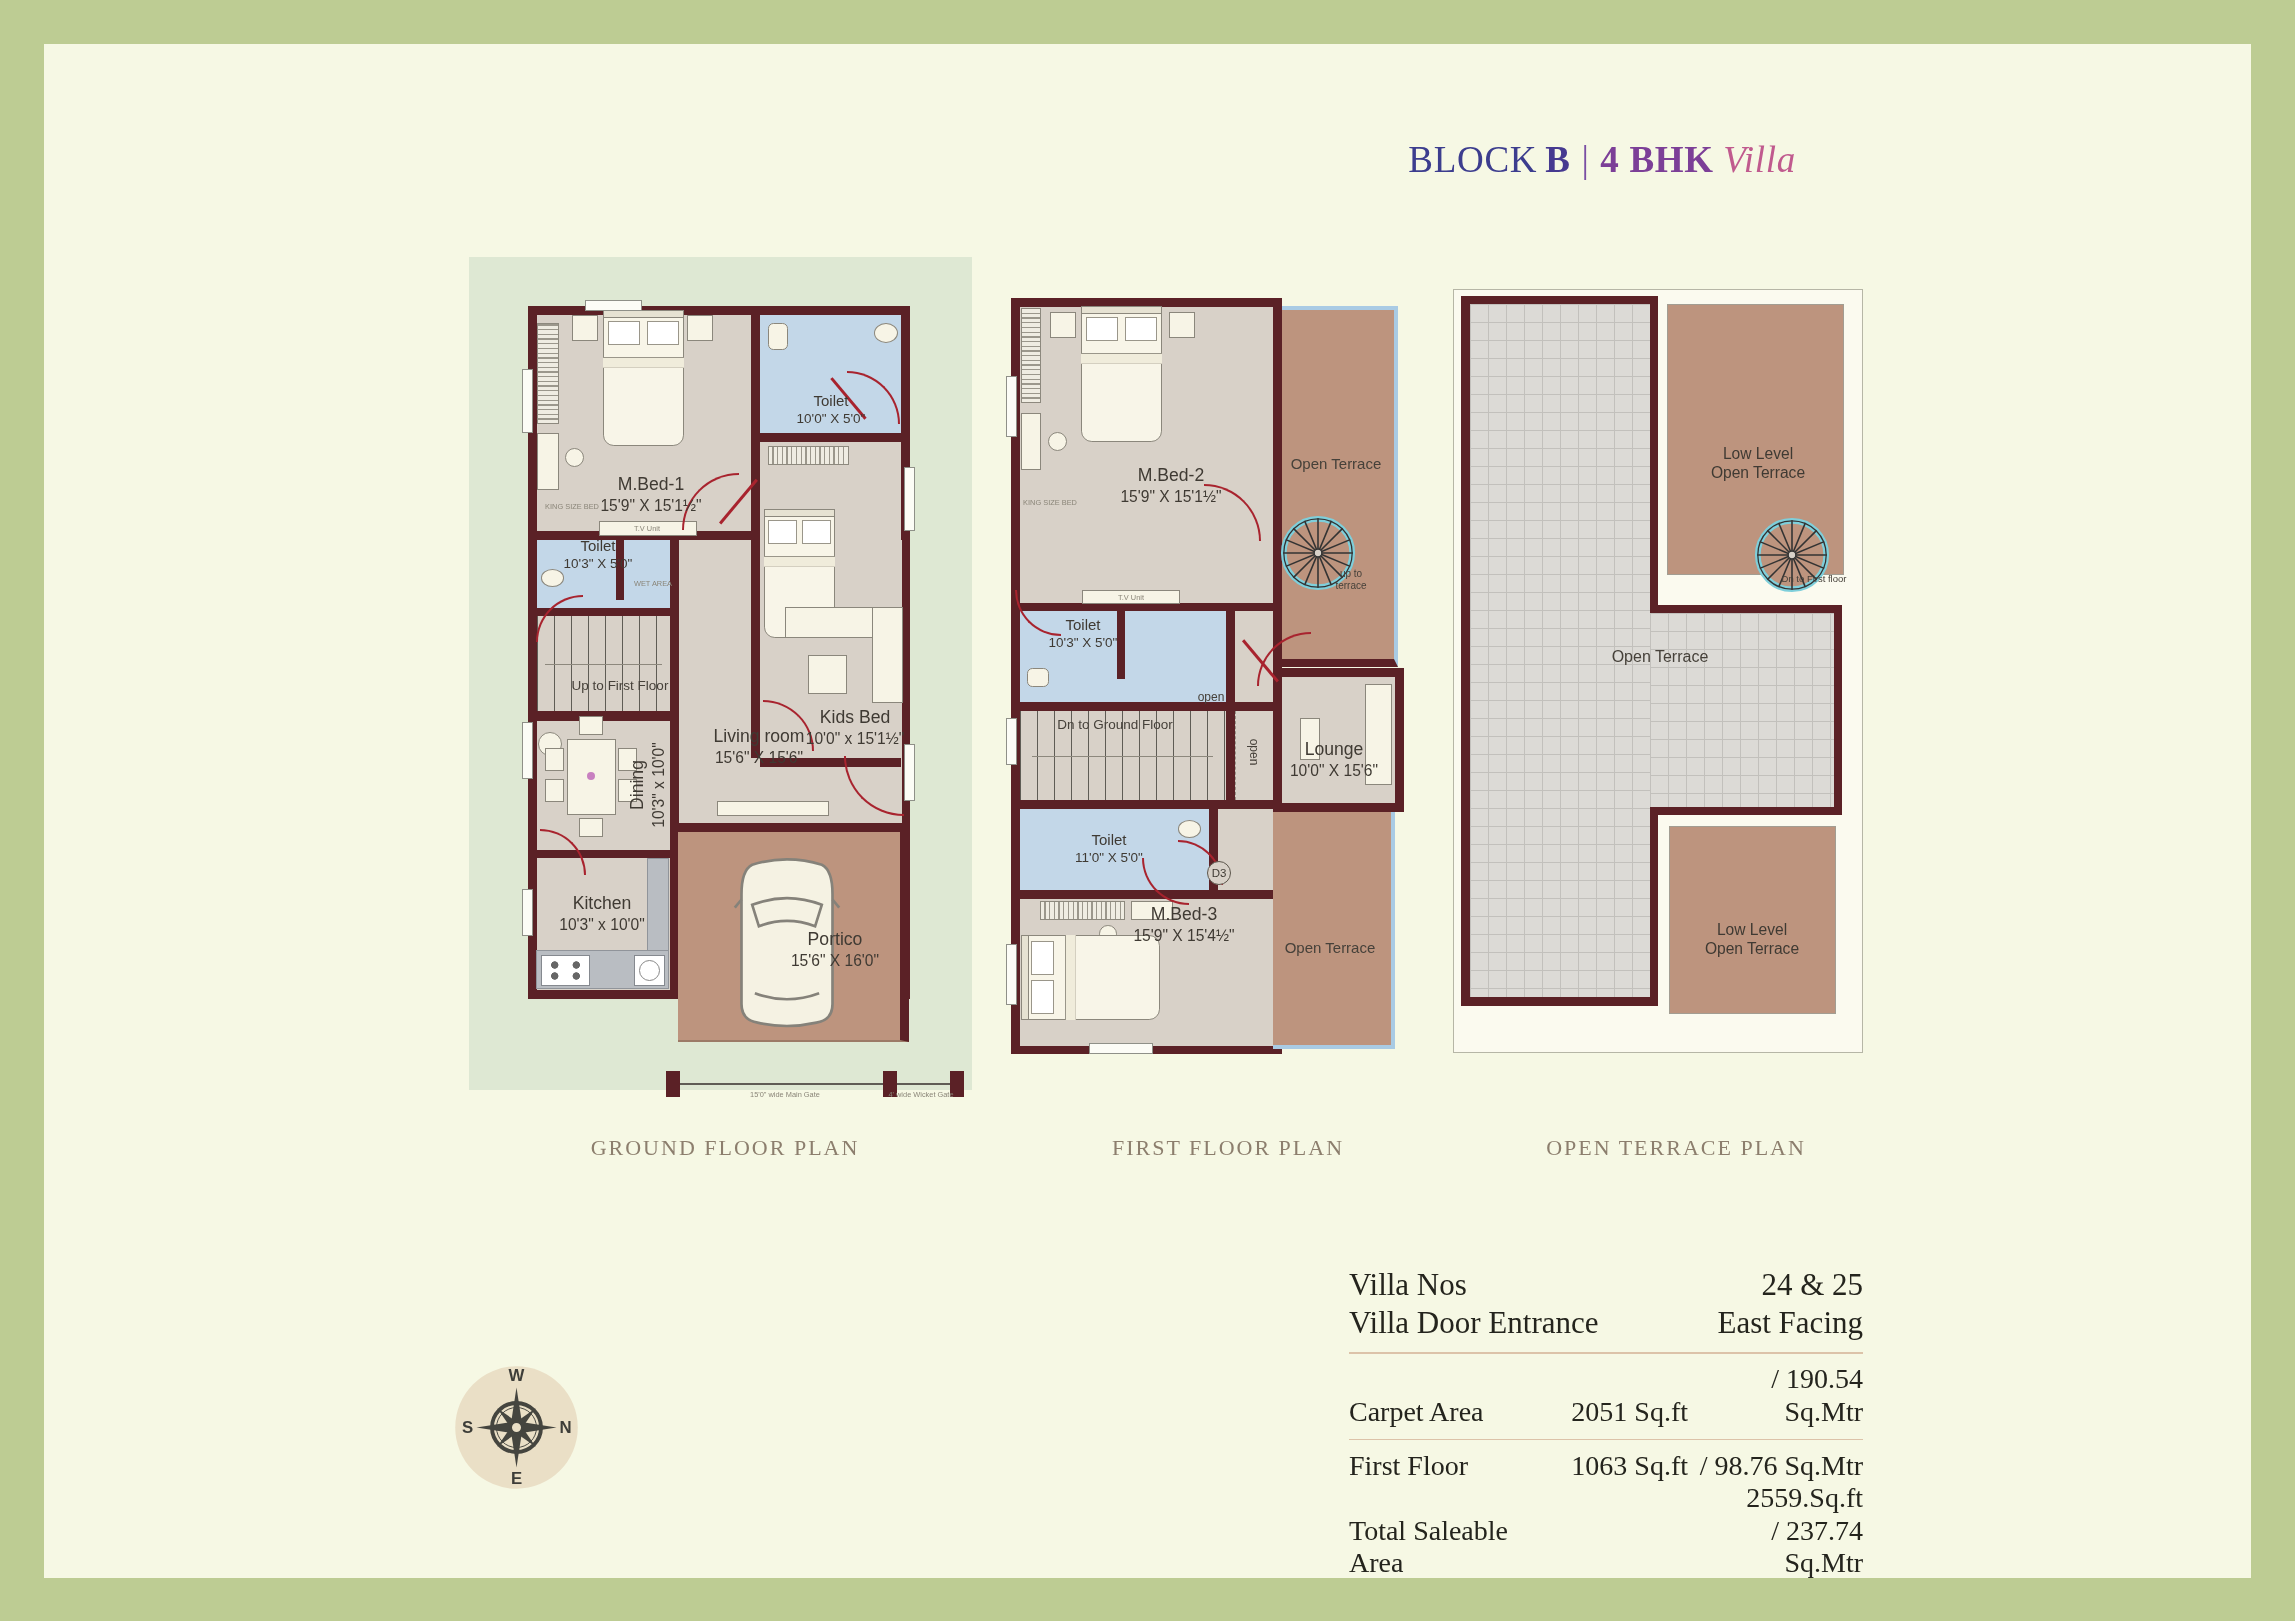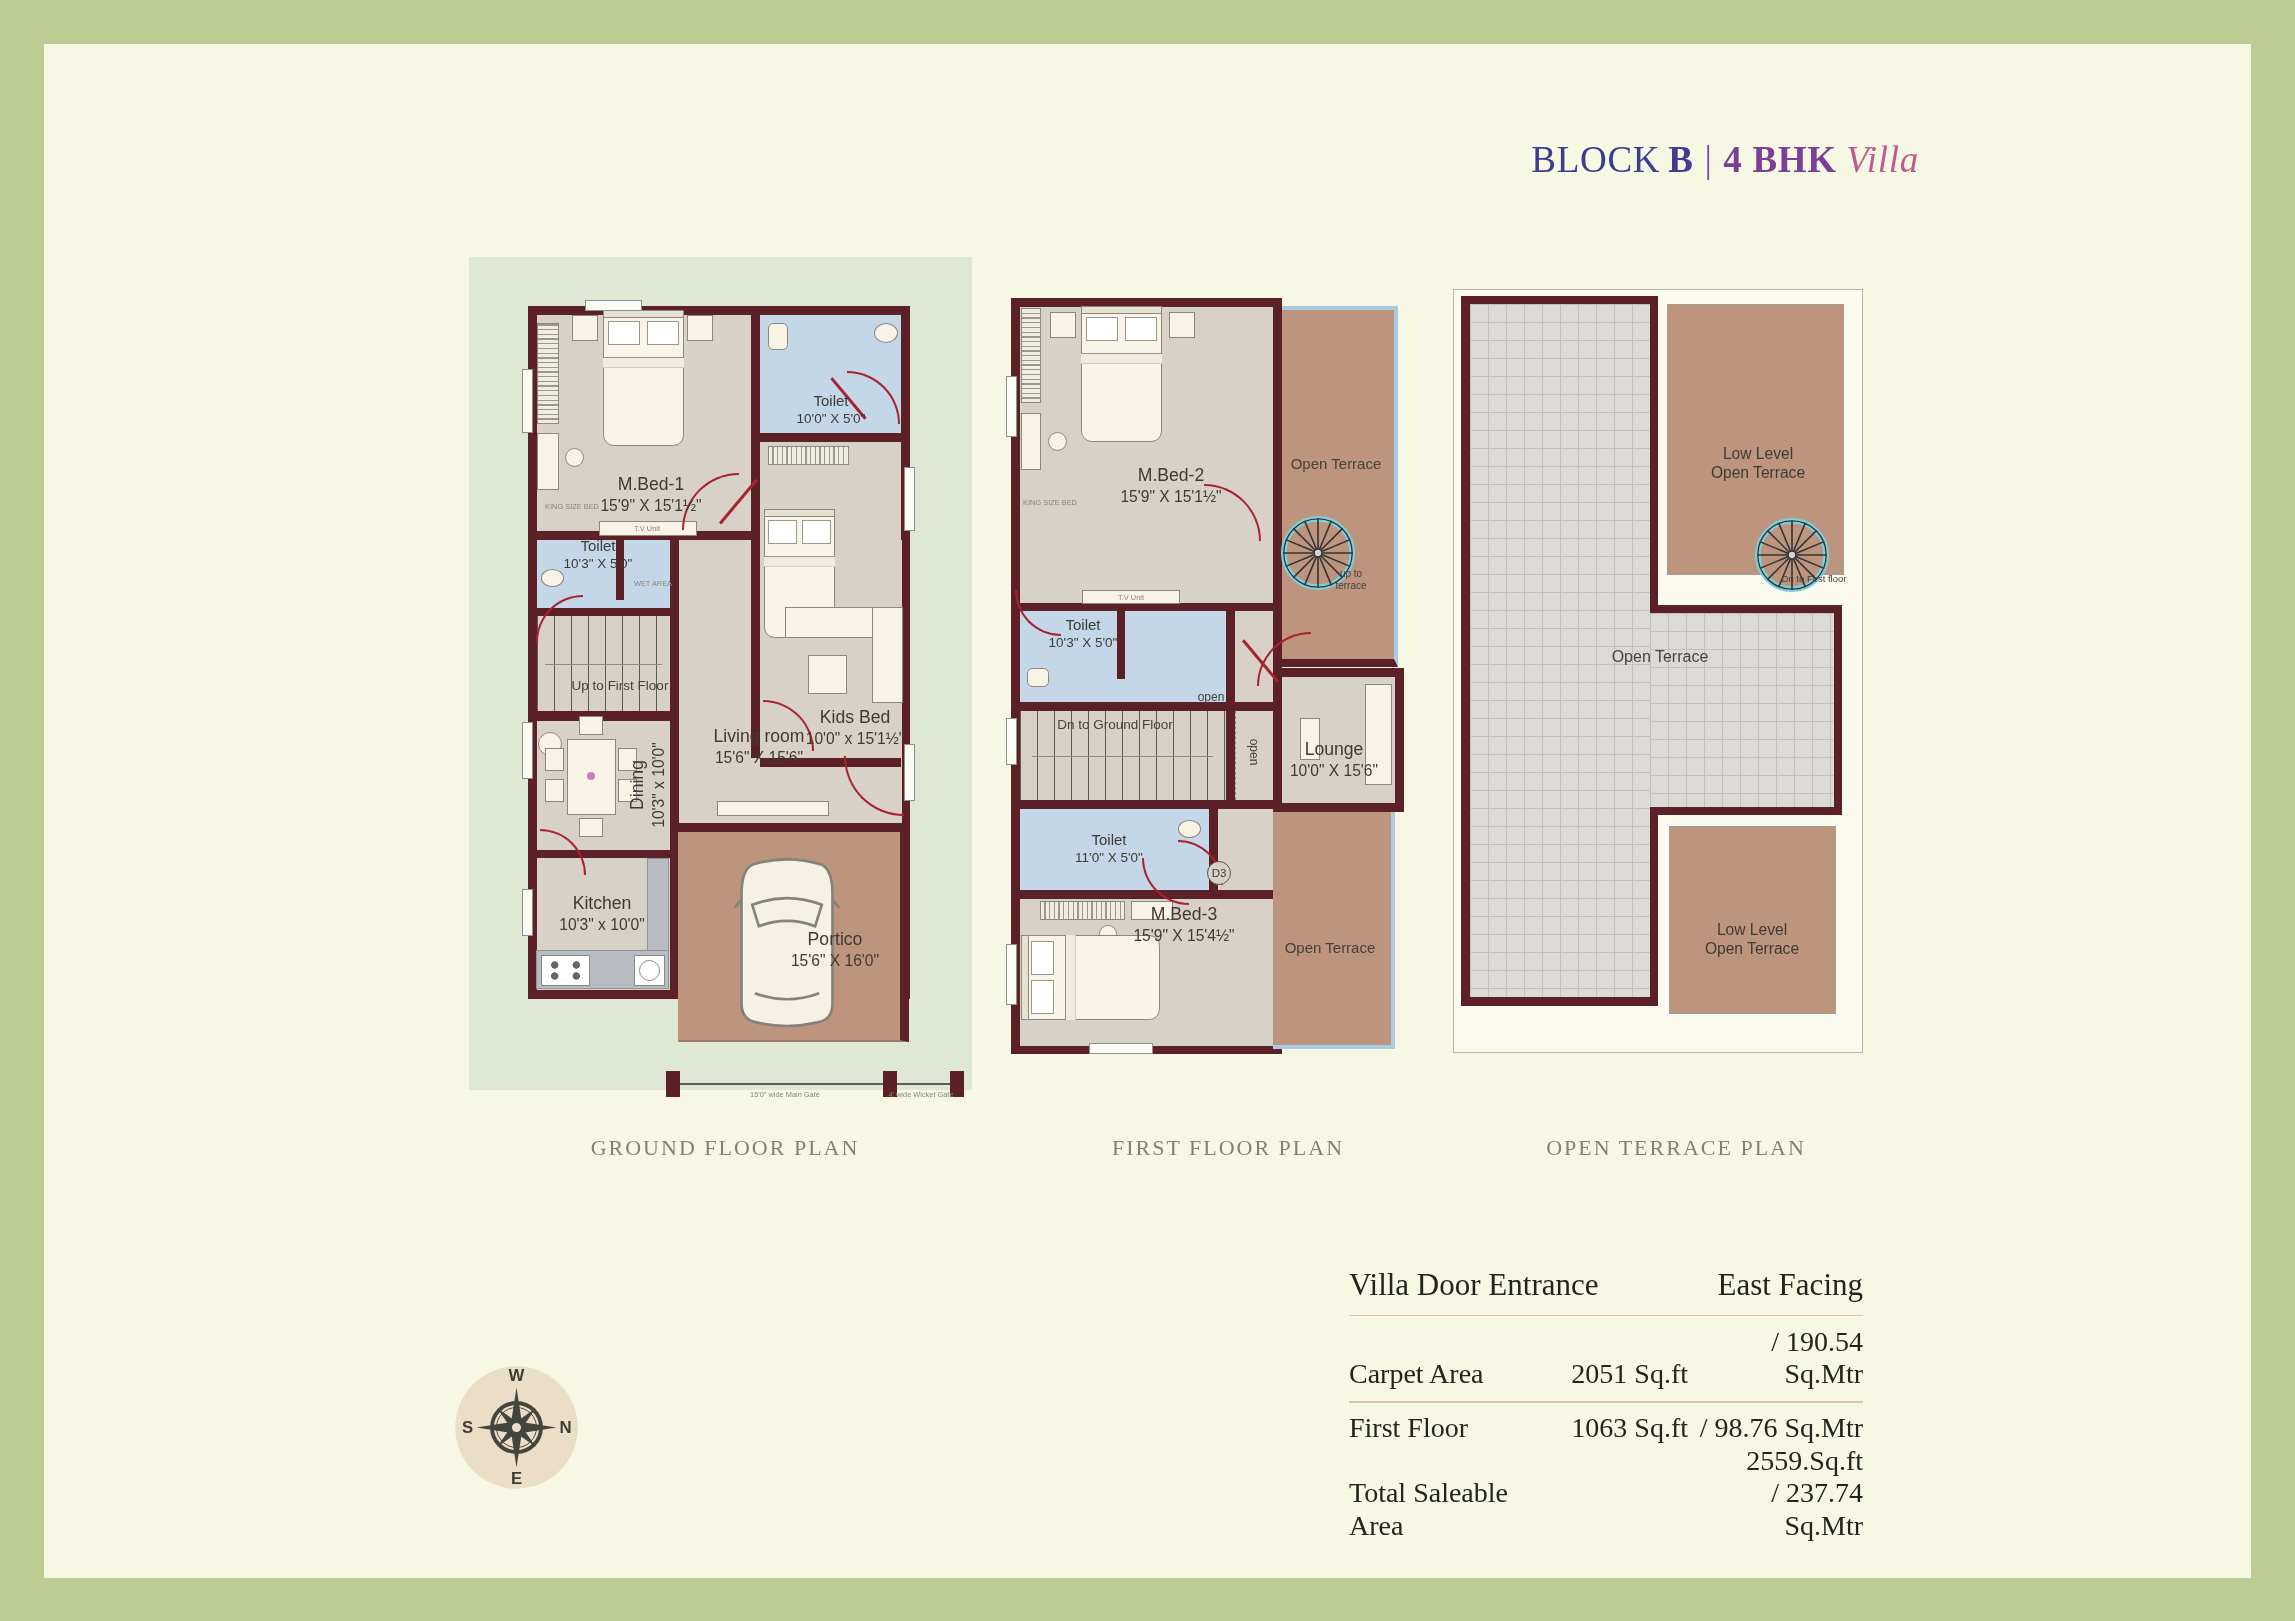--- a/index.html
+++ b/index.html
@@ -2,21 +2,21 @@
 <html style="font-size:10.8px"><head>
 <meta charset="utf-8">
 <style>
   * { margin:0; padding:0; box-sizing:border-box; }
   body { font-family:"Liberation Sans", sans-serif; }
   .page { position:relative; width:2295px; height:1622px; background:#bdcc93; overflow:hidden; }
   .inner { position:absolute; left:44px; top:44px; right:44px; bottom:44px; background:#f6f8e4; }
   .abs { position:absolute; }
 
   
-  .title { position:absolute; left:1471px; top:138px; width:448px; text-align:right;
+  .title { position:absolute; left:1348px; top:138px; width:448px; text-align:right;
            font-family:"Liberation Serif", serif; font-size:37px; letter-spacing:0.7px; white-space:nowrap; }
   .t-block { color:#3c3d8e; }
   .t-letter { color:#463a90; font-weight:bold; margin-left:8px; }
   .t-sep { color:#7a4fa3; font-weight:300; margin:0 10.8px; }
   .t-bhk { color:#7c3f97; font-weight:bold; margin-right:9.5px; }
   .t-villa { color:#c05a8e; font-style:italic; }
 
   
   .wall { background:#5b2126; }
   .floor { position:absolute; background:#d8d1c8; }
@@ -421,20 +421,24 @@
     <circle r="9" fill="#eadfc6" stroke="#45453f" stroke-width="4"></circle>
     <g font-family="Liberation Sans, sans-serif" font-size="26" font-weight="bold" fill="#3d3d38" text-anchor="middle">
       <text x="0" y="-72">W</text>
       <text x="76" y="9">N</text>
       <text x="0" y="88">E</text>
       <text x="-76" y="9">S</text>
     </g>
   </svg>
 
   <div class="details">
+    <div class="drow big">
+      <span>Villa Nos</span>
+      <span class="dval">24 &amp; 25</span>
+    </div>
     <div class="drow big">
       <span>Villa Door Entrance</span>
       <span class="dval">East Facing</span>
     </div>
     <div class="dline"></div>
     <div class="drow med">
       <span>Carpet Area</span>
       <span class="dval">
         <span class="ft">2051 Sq.ft</span>
         <span class="mt">/ 190.54 Sq.Mtr</span>

